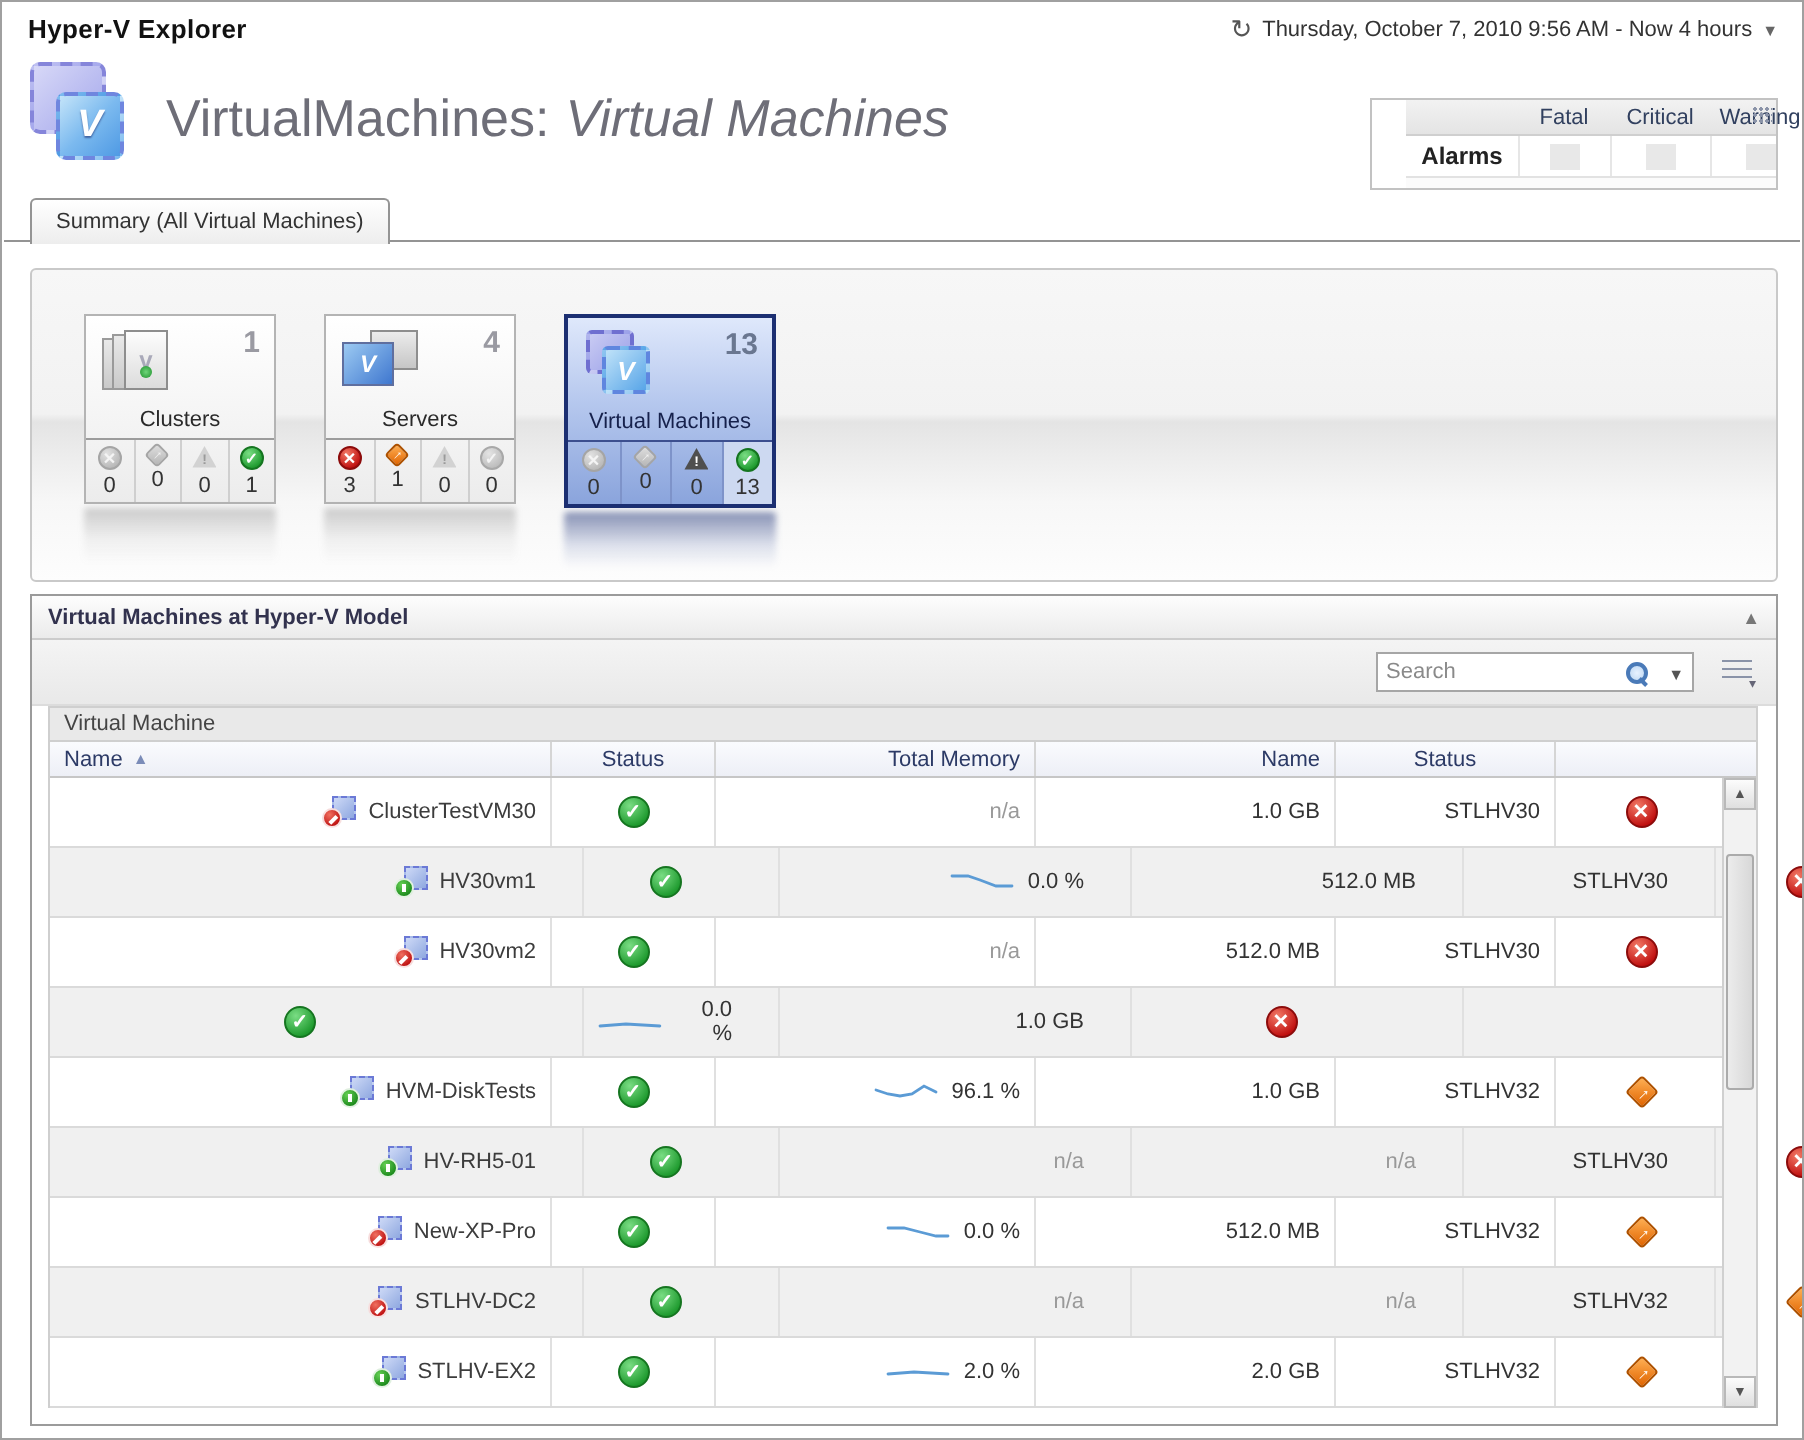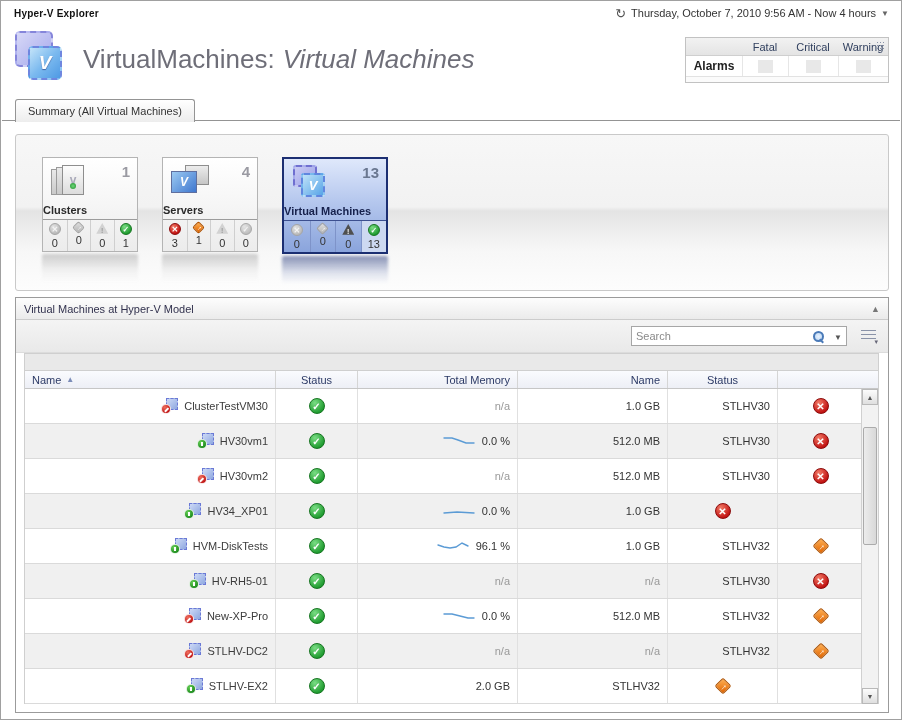--- a/index.html
+++ b/index.html
@@ -2,35 +2,35 @@
 <html><head>
 <meta charset="utf-8">
 <style>
   * { margin:0; padding:0; box-sizing:border-box; }
   html,body { width:902px; height:720px; }
   body { font-family:"Liberation Sans", sans-serif; font-size:11px; color:#3b3b3b; background:#fff; position:relative; }
   .page { position:absolute; inset:0; border:1px solid #a0a0a0; background:#fff; overflow:hidden; }
 
   
   .topbar { position:absolute; top:6px; left:13px; right:12px; display:flex; justify-content:space-between; align-items:center; }
-  .app-title { font-weight:bold; font-size:10px; color:#111; letter-spacing:.2px; }
+  .app-title { font-weight:bold; font-size:13px; color:#111; letter-spacing:.2px; }
   .timerange { display:flex; align-items:center; gap:5px; color:#333; cursor:default; }
   .time-icon { color:#555; font-size:13px; line-height:11px; }
   .chev { color:#666; font-size:8px; padding-top:1px; }
 
   
   .header-row { position:absolute; top:30px; left:14px; display:flex; align-items:center; gap:10px; }
   .hicon { width:58px; height:56px; position:relative; }
   .hicon .back { position:absolute; left:0; top:0; width:38px; height:36px; border-radius:5px; border:2px dashed #8585da; background:linear-gradient(135deg,#d7d8f7,#a5a8ec); }
   .hicon .front { position:absolute; left:13px; top:15px; width:34px; height:34px; border-radius:5px; border:2px dashed #6f86df; background:linear-gradient(135deg,#c4e4f9 0%,#7cbaef 50%,#4f9ae4 100%); display:flex; align-items:center; justify-content:center; color:#fff; font-weight:bold; font-style:italic; font-size:19px; text-shadow:0 1px 1px rgba(0,0,70,.45); }
   .big-title { font-size:26px; color:#6e6e78; white-space:nowrap; }
   .big-title .it { font-style:italic; margin-left:8px; }
 
   
-  .alarms { position:absolute; top:36px; right:12px; width:204px; border:1px solid #c2c2c2; background:#fff; }
+  .alarms { position:absolute; top:48px; right:12px; width:204px; border:1px solid #c2c2c2; background:#fff;padding-left:17px; }
   .alarms .hdr { display:grid; grid-template-columns:56px 46px 50px 50px; background:linear-gradient(#f2f2f2,#e4e4e4); border-bottom:1px solid #cfcfcf; height:18px; position:relative; }
   .alarms .hdr span { display:flex; align-items:center; justify-content:center; color:#31405f; }
   .alarms .bdy { display:grid; grid-template-columns:56px 46px 50px 50px; height:21px; border-bottom:1px solid #e2e2e2; }
   .alarms .bdy .lbl { display:flex; align-items:center; justify-content:center; font-weight:bold; font-size:12px; color:#222; }
   .alarms .cellbox { display:flex; align-items:center; justify-content:center; border-left:1px solid #e6e6e6; }
   .alarms .ph { width:15px; height:13px; background:#e8e8e8; }
   .alarms .strip { height:5px; background:#fbfbfb; }
   .grid-icon { position:absolute; right:2px; top:3px; width:10px; height:9px; background-image:radial-gradient(#8a93a8 0.9px, transparent 1px); background-size:3px 3px; }
 
   
@@ -39,21 +39,21 @@
 
   
   .tiles-box { position:absolute; top:133px; left:14px; width:874px; height:157px; border:1px solid #c9c9c9; border-radius:3px; background:linear-gradient(to bottom,#f7f7f7 0px,#f2f2f2 72px,#e4e4e4 76px,#ececec 92px,#f7f7f7 116px,#fdfdfd 100%); }
   .tiles-row { position:absolute; top:22px; left:26px; display:flex; align-items:flex-start; gap:24px; }
   .tile-wrap { display:flex; flex-direction:column; }
   .tile { width:96px; background:linear-gradient(#ffffff,#ececec); border:1px solid #b4b4b4; cursor:pointer; }
   .tile.selected { width:106px; border:2px solid #1c2f72; background:linear-gradient(#dfe8fb 0%,#b6c8ee 45%,#8aa4dc 100%); }
   .tile-top { height:46px; display:flex; justify-content:space-between; padding:5px 7px 0 6px; }
   .tile-count { font-size:15px; font-weight:bold; color:#9a9aa2; }
   .tile.selected .tile-count { color:#6a7790; }
-  .tile-label { font-weight:bold; color:#2a2a2a; padding-bottom:3px; }
+  .tile-label { text-align:center; font-weight:normal; color:#2a2a2a; padding-bottom:3px; }
   .tile.selected .tile-label { color:#16214c; }
   .tile-grid { display:grid; grid-template-columns:1fr 1fr 1fr 1fr; border-top:1px solid #9c9c9c; }
   .tile.selected .tile-grid { border-top:1px solid #3c4f8f; }
   .tg-cell { display:flex; flex-direction:column; align-items:center; padding:3px 0 2px; border-left:1px solid #cfcfcf; }
   .tg-cell:first-child { border-left:none; }
   .tile.selected .tg-cell { border-left-color:#7e93c9; }
   .tg-cell.hl { background:#cdd9f1; }
   .tg-count { margin-top:2px; color:#333; }
   .tile-reflect { height:28px; margin-top:2px; border-radius:2px; filter:blur(1.5px); background:linear-gradient(to bottom, rgba(90,90,90,.28), rgba(120,120,120,.08) 55%, transparent); }
   .tile-reflect.selected { background:linear-gradient(to bottom, rgba(25,45,115,.5), rgba(60,85,160,.15) 60%, transparent); }
@@ -83,24 +83,24 @@
   .si.critical.sz12 .ar { font-size:7px; }
   .si.warning { clip-path:polygon(50% 0,100% 90%,0 90%); background:#4f4f4f; border:none; border-radius:0; }
   .si.warning i { font-style:normal; font-size:7px; position:relative; top:1px; }
   .si.dim.normal { background:radial-gradient(circle at 35% 28%,#e4e4e4,#bdbdbd 75%); border-color:#a8a8a8; color:#f4f4f4; }
   .si.dim.fatal { background:radial-gradient(circle at 35% 28%,#e2e2e2,#b9b9b9 75%); border-color:#a5a5a5; color:#f4f4f4; }
   .si.dim.critical { background:linear-gradient(135deg,#dedede,#b5b5b5); border-color:#a5a5a5; color:#f4f4f4; }
   .si.dim.warning { background:#d2d2d2; color:#9a9a9a; }
 
   
   .panel { position:absolute; top:296px; left:14px; width:874px; border:1px solid #9b9b9b; background:#fff; }
-  .panel-title { height:22px; display:flex; align-items:center; justify-content:space-between; padding:0 8px; background:linear-gradient(#fdfdfd,#ebebeb); border-bottom:1px solid #cccccc; font-weight:normal; color:#32324e; }
+  .panel-title { height:22px; display:flex; align-items:center; justify-content:space-between; padding:0 8px; background:linear-gradient(#fdfdfd,#ebebeb); border-bottom:1px solid #cccccc; font-weight:bold; color:#32324e; }
   .collapse { color:#777; font-size:9px; cursor:pointer; }
   .toolbar { height:33px; background:linear-gradient(#f4f4f4,#e9e9e9); display:flex; align-items:center; justify-content:flex-end; padding-right:12px; gap:14px; border-bottom:1px solid #dcdcdc; }
-  .searchbox { position:relative; width:216px; height:20px; background:#fff; border:1px solid #a6a6a6; display:flex; align-items:center; }
+  .searchbox { position:relative; width:159px; height:20px; background:#fff; border:1px solid #a6a6a6; display:flex; align-items:center; }
   .searchbox input { border:none; outline:none; width:138px; height:16px; margin-left:4px; font-family:"Liberation Sans",sans-serif; font-size:11px; color:#444; }
   .searchbox input::placeholder { color:#8a8a8a; }
   .mag { position:absolute; right:22px; top:3px; width:12px; height:12px; }
   .mag::before { content:""; position:absolute; left:1px; top:1px; width:7px; height:7px; border:2px solid #4a7ab8; border-radius:50%; background:radial-gradient(#e8f2ff,#bcd6f2); }
   .mag::after { content:""; position:absolute; right:0px; bottom:0px; width:5px; height:2px; background:#4a7ab8; transform:rotate(45deg); }
   .search-dd { position:absolute; right:4px; top:6px; color:#555; font-size:8px; }
   .customizer { width:15px; height:12px; background-image:repeating-linear-gradient(to bottom,#8a93a8 0 1px,transparent 1px 4px); position:relative; cursor:pointer; }
   .customizer::after { content:"▾"; position:absolute; right:-2px; bottom:-4px; font-size:7px; color:#667; }
 
   
@@ -110,21 +110,21 @@
   .group-hdr .g1 { grid-column:1/5; display:flex; align-items:center; padding-left:7px; }
   .group-hdr .g2 { grid-column:5/8; display:flex; align-items:center; padding-left:4px; border-left:1px solid #d9d9d9; }
   .col-hdr { background:linear-gradient(#fafbfe,#edeff6); border-bottom:1px solid #c6c6c6; height:18px; color:#2c3a66; }
   .col-hdr .cell { display:flex; align-items:center; padding:0 7px; border-left:1px solid #d5d5d5; cursor:pointer; }
   .col-hdr .cell:first-child { border-left:none; }
   .col-hdr .cell.c { justify-content:center; }
   .col-hdr .cell.r { justify-content:flex-end; }
   .sort-asc { color:#7b8cb8; font-size:8px; margin-left:5px; }
   .tbody { position:relative; }
   .trow { height:35px; border-bottom:1px solid #dadada; background:#fff; }
-  .trow.alt { background:#f0f0f0; }
+  .trow.alt { background:#f0f0f0;gap:16px; }
   .trow .cell { display:flex; align-items:center; padding:0 7px; border-left:1px solid #e0e0e0; overflow:hidden; }
   .trow .cell:first-child { border-left:none;justify-content:flex-end; }
   .trow .cell.c { justify-content:center; }
   .trow .cell.r { justify-content:flex-end; text-align:right; }
   .vm-name { margin-left:6px; color:#3c3c3c; white-space:nowrap; }
   .na { color:#999; }
   .val { color:#333; }
   .spark { margin-right:5px; }
 
   
@@ -315,20 +315,21 @@
       <div class="searchbox">
         <input type="text" placeholder="Search" style="">
         <span class="mag"></span>
         <span class="search-dd">▼</span>
       </div>
       <span class="customizer"></span>
     </div>
 
     <div class="table-wrap">
       <div class="grid-row group-hdr">
+        <span class="g1">Virtual Machine</span>
       </div>
       <div class="grid-row col-hdr">
         <span class="cell">
           <span>Name</span>
           <span class="sort-asc">▲</span>
         </span>
         <span class="cell c">Status</span>
         <span class="cell r">Total Memory</span>
         <span class="cell r">Name</span>
         <span class="cell c">Status</span>
@@ -407,27 +408,20 @@
             </span>
     <span class="cell r">
               <span class="val">STLHV30</span>
             </span>
     <span class="cell c">
               <span class="si fatal sz16">✕</span>
             </span>
     <span class="cell"></span>
   </div>
           <div class="grid-row trow alt">
-    <span class="cell">
-      <span class="vmicon">
-        <span class="sq"></span>
-        <span class="badge running"></span>
-      </span>
-      <span class="vm-name">HV34_XP01</span>
-    </span>
     <span class="cell c">
               <span class="si normal sz16">✓</span>
             </span>
     <span class="cell r">
               <svg width="34" height="12" viewBox="0 0 34 12" class="spark">
                 <polyline points="1,8 14,7 31,8" fill="none" stroke="#5b9bd5" stroke-width="1.4" stroke-linecap="round"></polyline>
               </svg>
               <span class="val">0.0 %</span>
             </span>
     <span class="cell r">
@@ -553,20 +547,26 @@
           <div class="grid-row trow">
     <span class="cell">
       <span class="vmicon">
         <span class="sq"></span>
         <span class="badge running"></span>
       </span>
       <span class="vm-name">STLHV-EX2</span>
     </span>
     <span class="cell c">
               <span class="si normal sz16">✓</span>
+            </span>
+    <span class="cell r">
+              <svg width="34" height="12" viewBox="0 0 34 12" class="spark">
+                <polyline points="1,7 14,6 31,7" fill="none" stroke="#5b9bd5" stroke-width="1.4" stroke-linecap="round"></polyline>
+              </svg>
+              <span class="val">2.0 %</span>
             </span>
     <span class="cell r">
               <span class="val">2.0 GB</span>
             </span>
     <span class="cell r">
               <span class="val">STLHV32</span>
             </span>
     <span class="cell c">
               <span class="si critical sz16">
                 <span class="ar">→</span>

